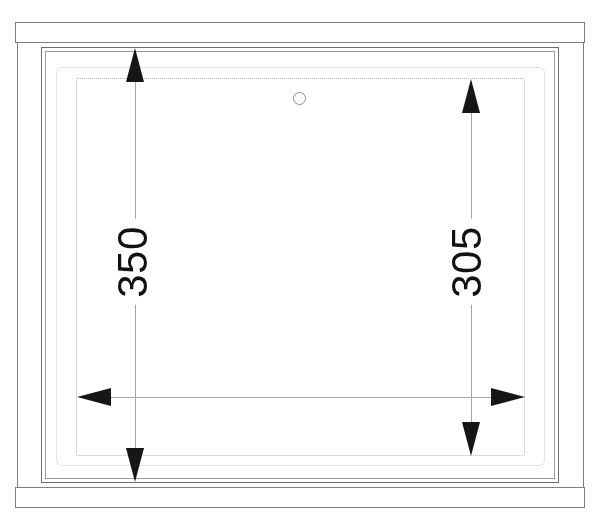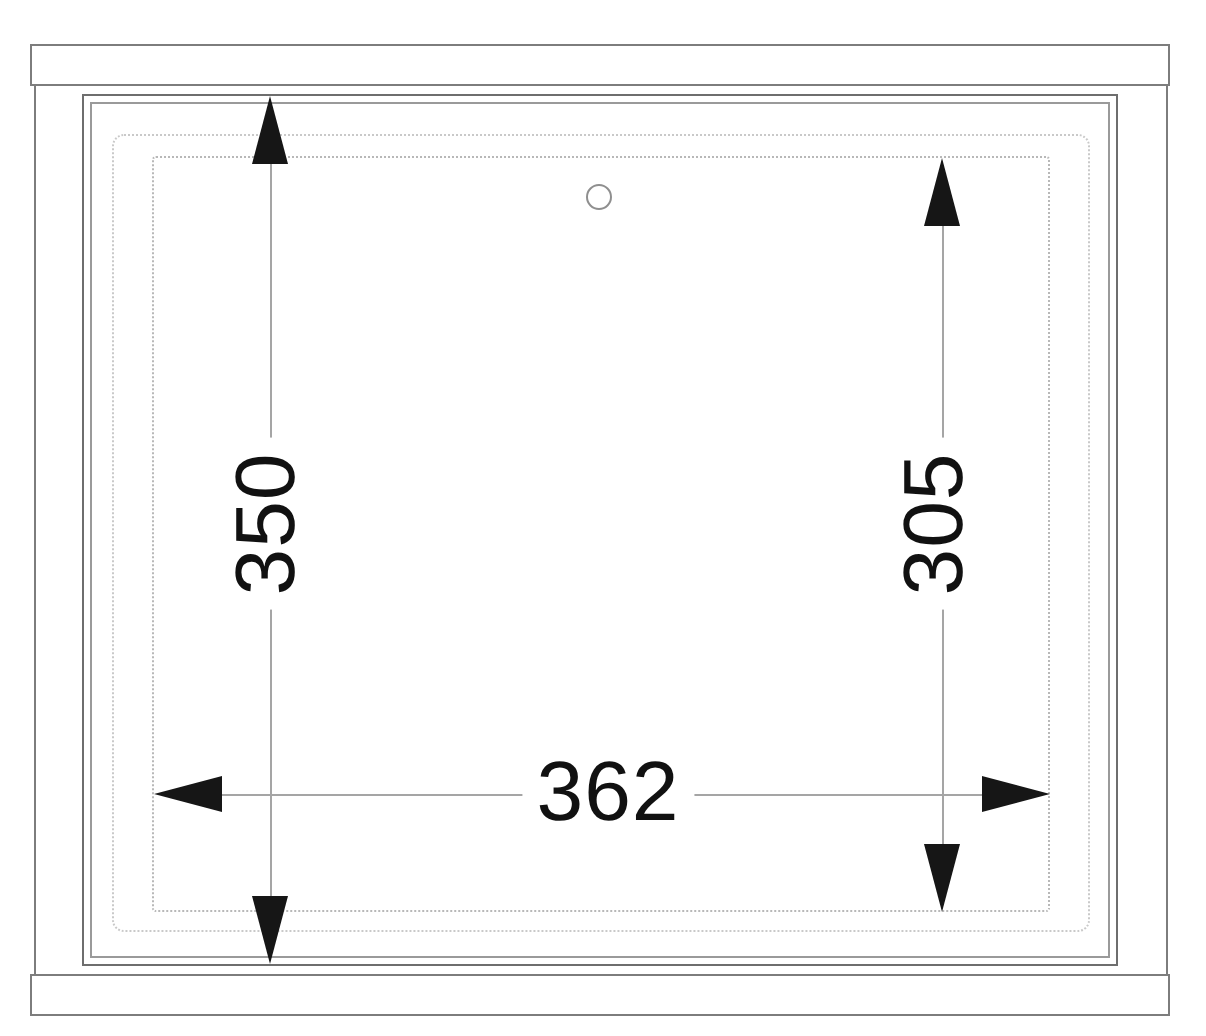--- a/index.html
+++ b/index.html
@@ -61,15 +61,14 @@
   <div class="abs dim-label vert" style="left:133px;top:262px;">350</div>
 
   <div class="abs dim-line-v" style="left:470.5px;top:112px;height:310px;"></div>
   <div class="abs arr arr-up" style="left:462px;top:79px;"></div>
   <div class="abs arr arr-down" style="left:462px;top:422px;"></div>
   <div class="abs dim-label vert" style="left:467px;top:262px;">305</div>
 
   <div class="abs dim-line-h" style="left:111px;top:396.5px;width:380px;"></div>
   <div class="abs arr arr-left" style="left:77px;top:388px;"></div>
   <div class="abs arr arr-right" style="left:491px;top:388px;"></div>
-  <div class="abs dim-label horiz" style="left:304px;top:396px;">362</div>
 
 </div>
 
 </body></html>

